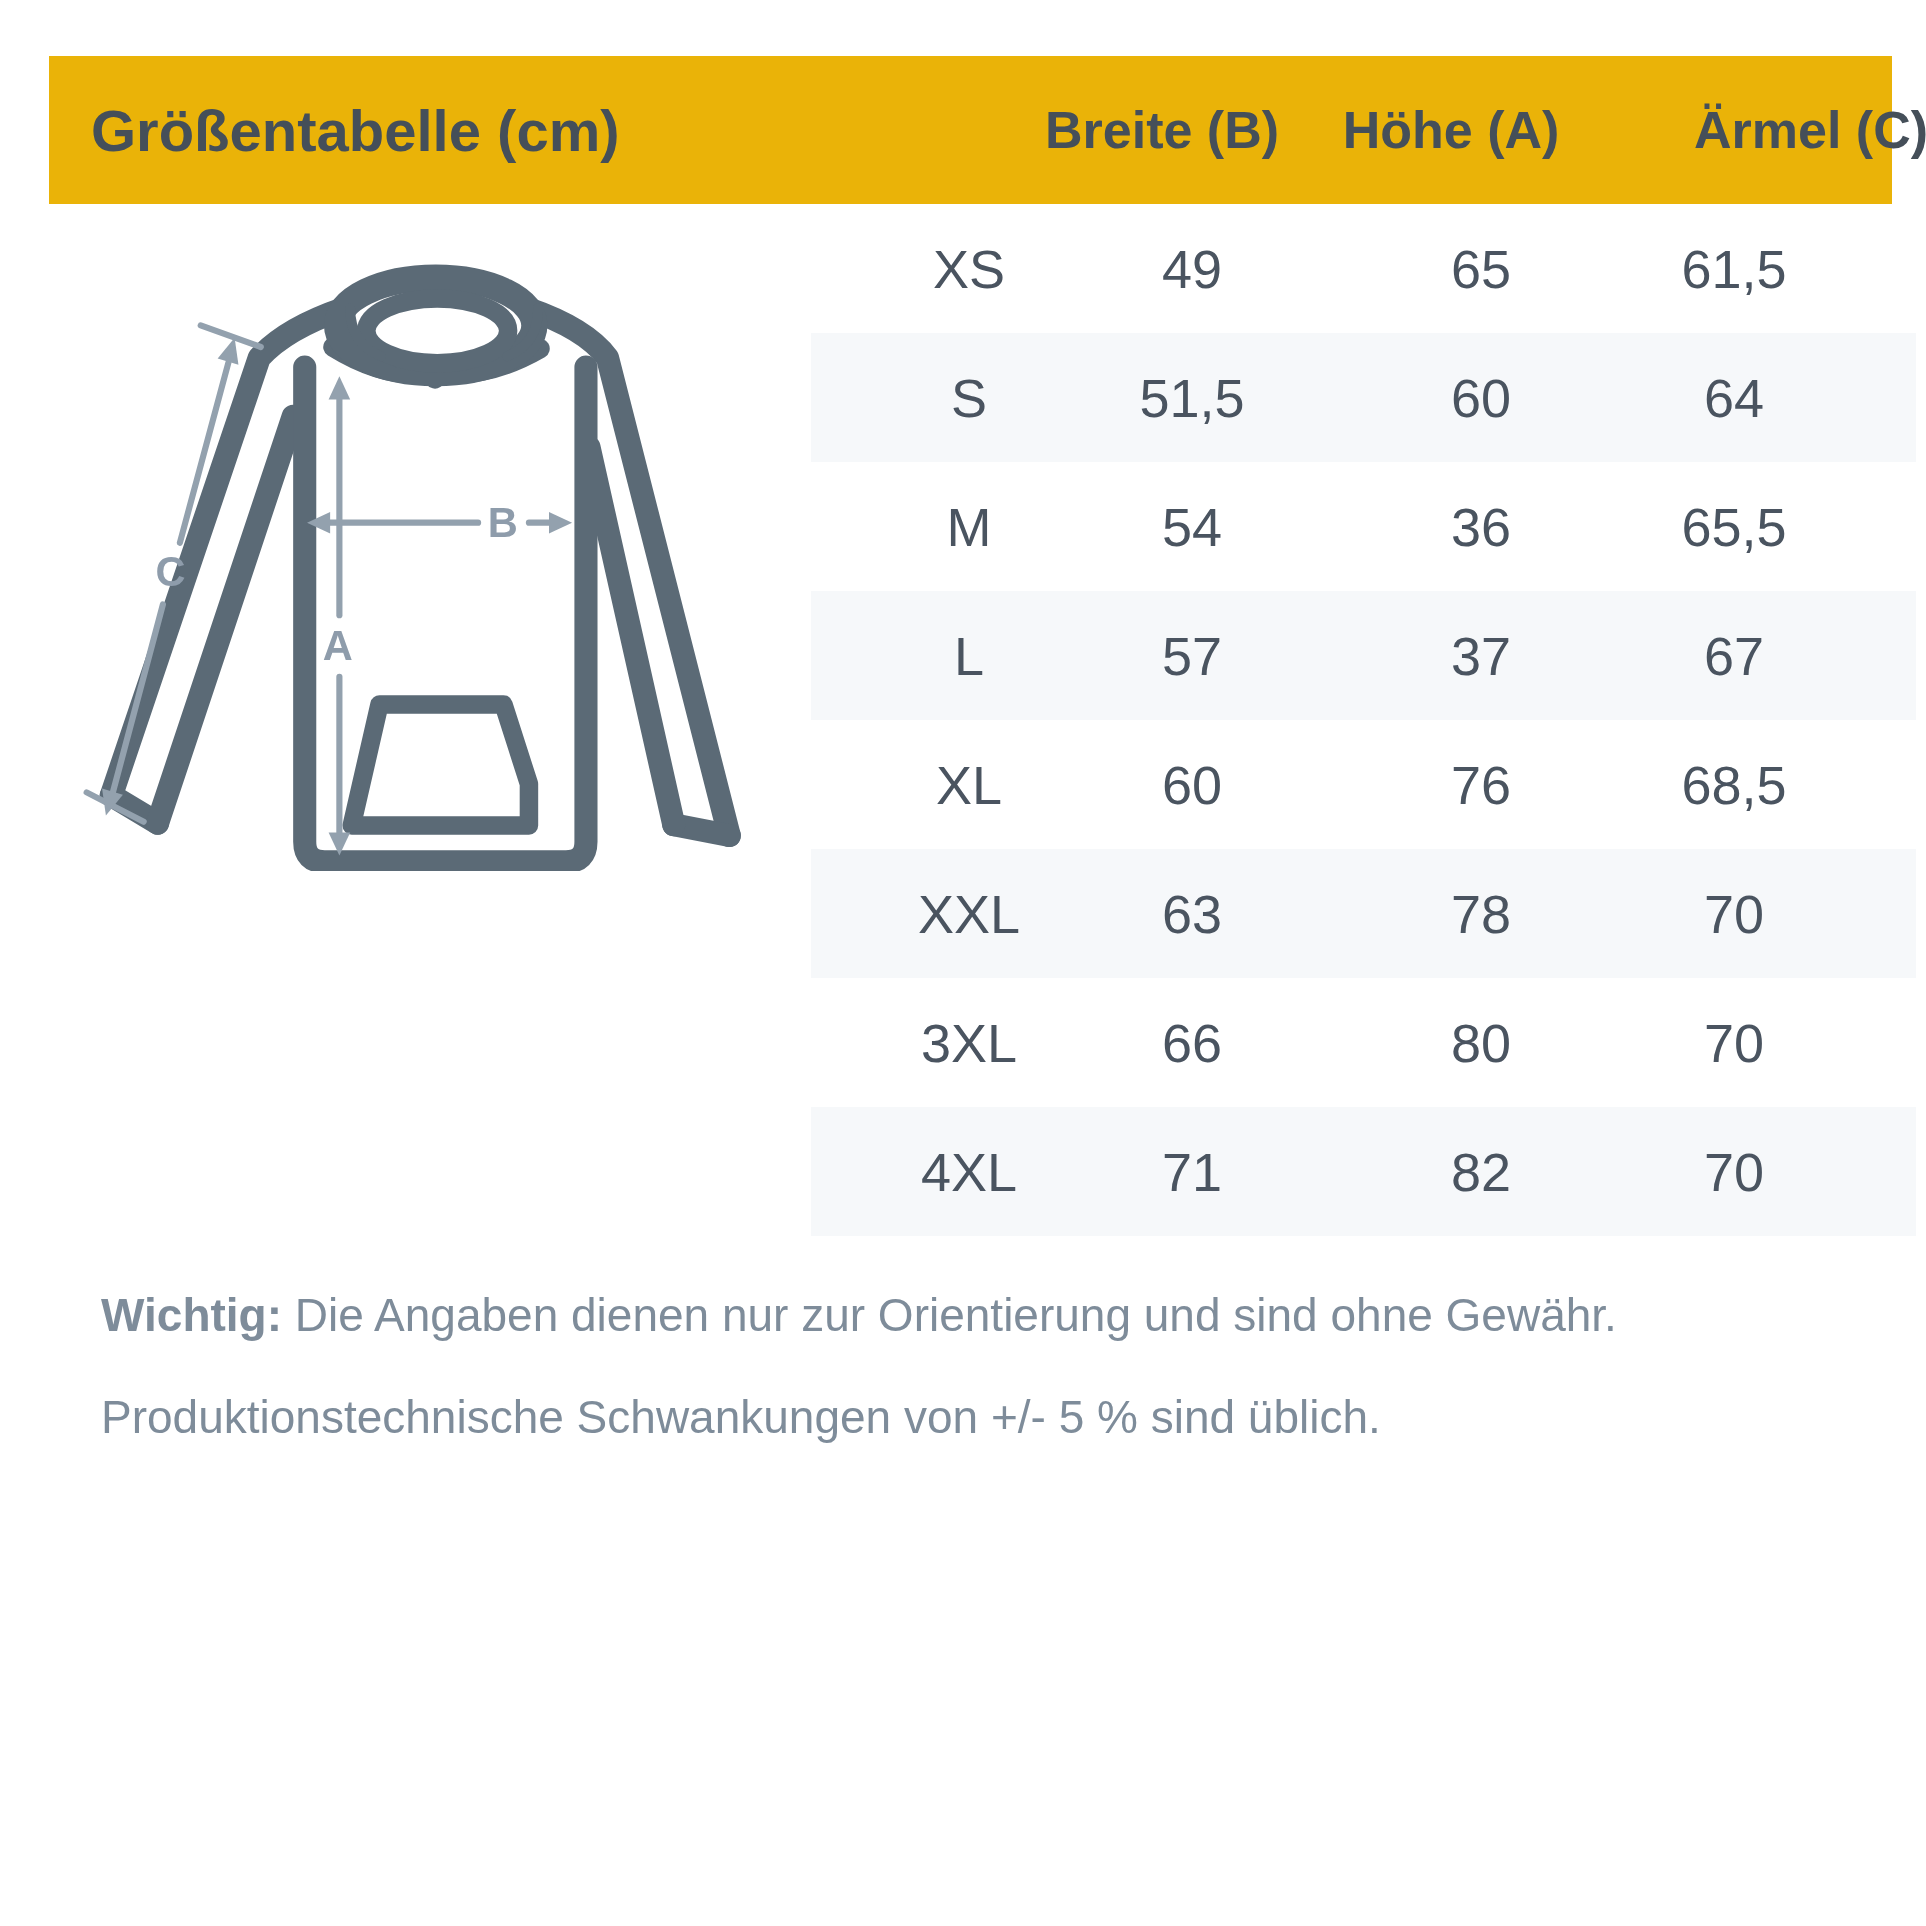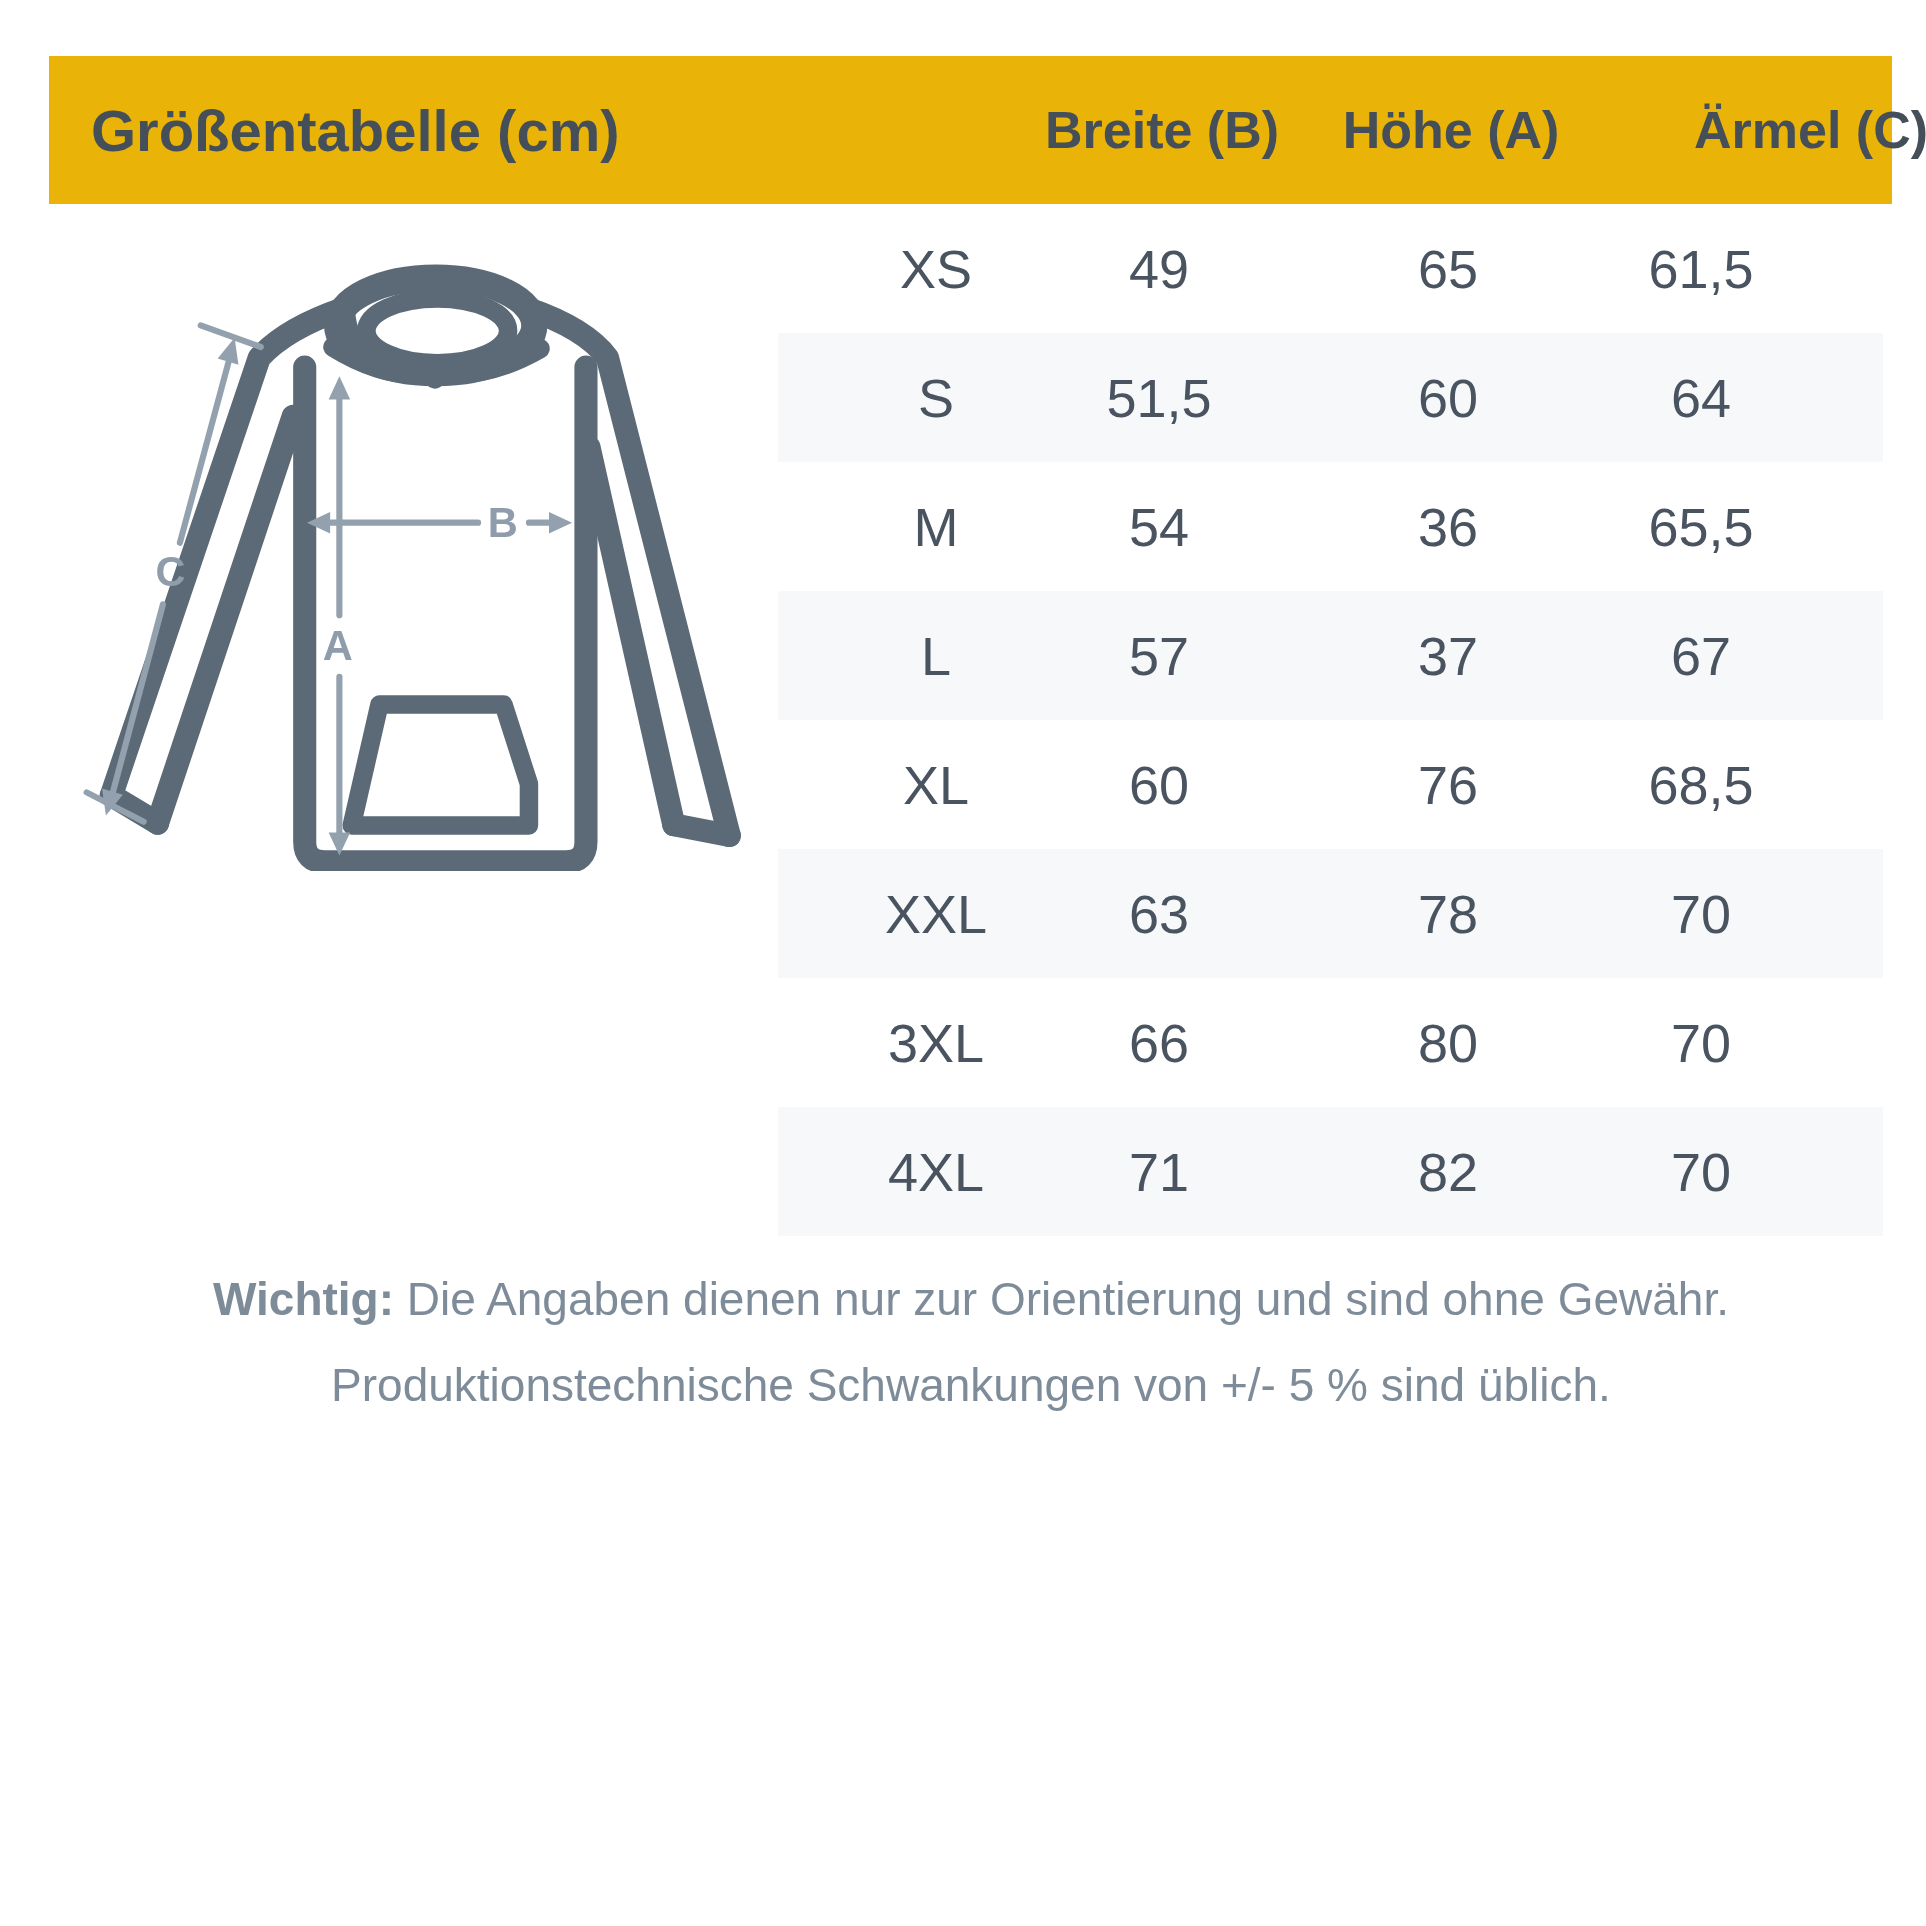--- a/index.html
+++ b/index.html
@@ -14,39 +14,39 @@
     font-size:58px;font-weight:bold;color:#454f59;white-space:nowrap;
   }
   .hcol{
     position:absolute;top:50%;transform:translate(-50%,-50%);
     font-size:52px;font-weight:bold;color:#454f59;white-space:nowrap;margin-left:20px;
   }
   .hcol-b{left:1093px;}
   .hcol-a{left:1382px;}
   .hcol-c{left:1742px;}
   
-  .rows{position:absolute;left:778px;top:204px;width:1105px;}
+  .rows{position:absolute;left:811px;top:204px;width:1105px;}
   .row{position:relative;height:129px;}
   .row.band{background:#f6f8fa;}
   .cell{
     position:absolute;top:50%;transform:translate(-50%,-50%);
     font-size:54px;color:#4a5460;white-space:nowrap;
   }
   .c-size{left:158px;}
   .c-b{left:381px;}
   .c-a{left:670px;}
   .c-c{left:923px;}
   
   .hoodie{position:absolute;left:62px;top:216px;}
   
   .footer{
     position:absolute;left:85px;top:1256px;width:1772px;
     font-size:46px;line-height:86px;color:#7e8c9a;
   }
-  .footer p{margin:0;text-align:center;}
+  .footer p{margin:16px;}
   .footer b{font-weight:bold;}
 </style>
 </head>
 <body>
 
 <div class="page">
 
   <div class="header">
     <span class="title">Größentabelle (cm)</span>
     <span class="hcol hcol-b">Breite (B)</span>

